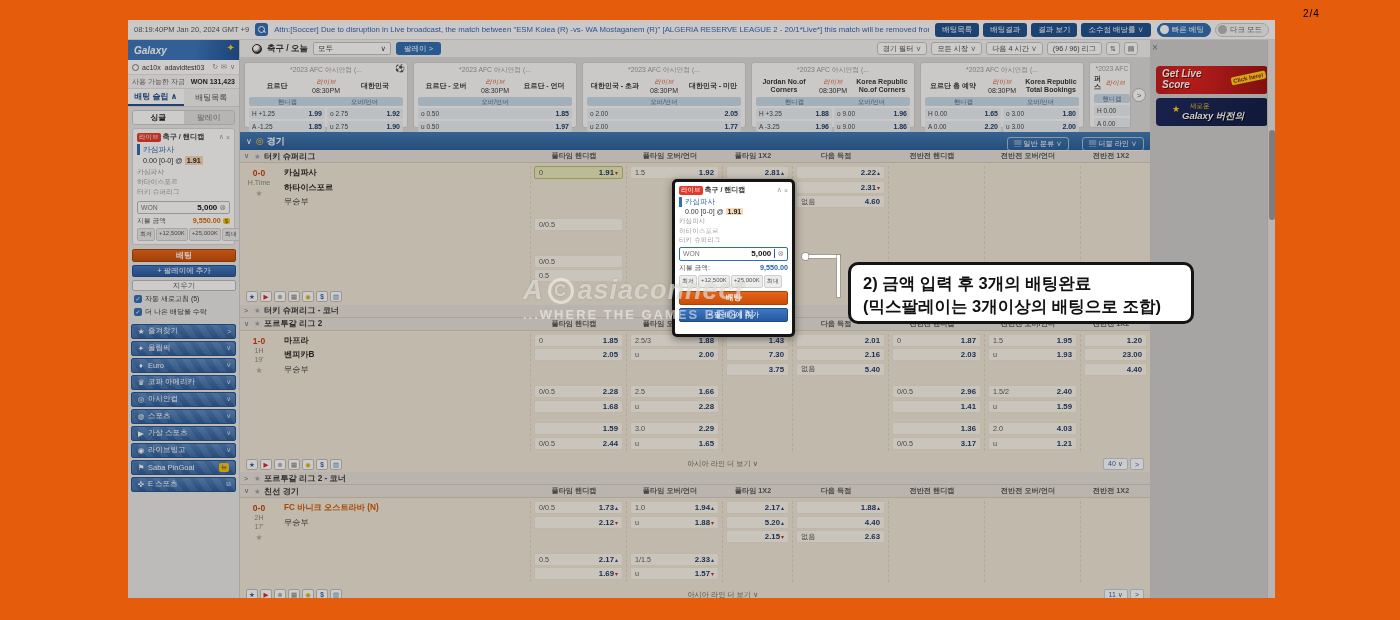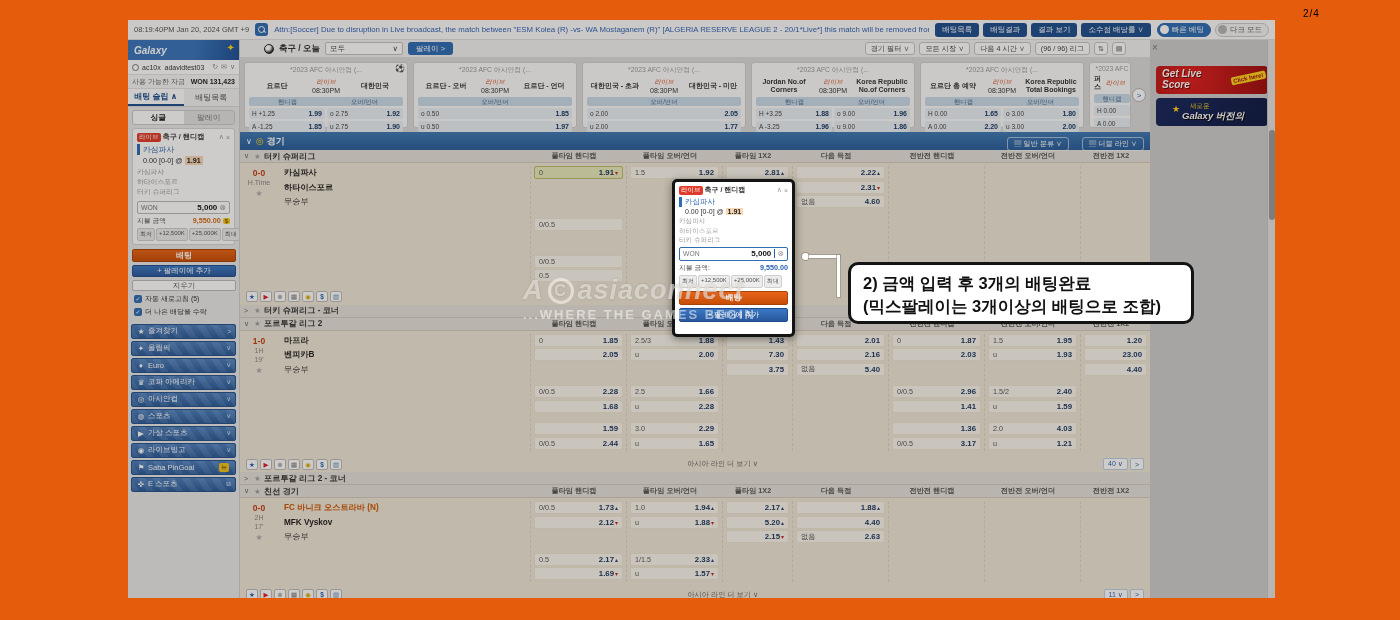--- a/index.html
+++ b/index.html
@@ -65,21 +65,21 @@
   .sb-check { display:flex; align-items:center; gap:3px; margin:3px 6px 0 6px; font-size:7px; color:#333; cursor:pointer; }
   .sb-check .box { width:8px; height:8px; background:#2e6cb5; border-radius:2px; color:#fff; font-size:6px; line-height:8px; text-align:center; }
   #sb-menu { margin:7px 3px 0 3px; }
   .menu-item { height:15px; margin-bottom:2px; border-radius:2px; border:1px solid #24528e; background:linear-gradient(180deg,#4e82c2,#2d5f9f); background-image:repeating-linear-gradient(55deg,rgba(255,255,255,0.07) 0 6px,rgba(0,0,0,0.04) 6px 12px),linear-gradient(180deg,#4e82c2,#2d5f9f); color:#fff; display:flex; align-items:center; padding:0 4px; font-size:7.5px; cursor:pointer; }
   .menu-item .mi-icon { width:10px; text-align:center; font-size:7.5px; }
   .menu-item .mi-label { flex:1; margin-left:2px; white-space:nowrap; overflow:hidden; }
   .menu-item .mi-chev { font-size:6.5px; color:#cfe0f4; }
   .menu-item .mi-badge { background:#f5c518; color:#333; font-size:6px; padding:0 2px; border-radius:2px; margin-right:2px; }
 
   
-  #navrow { position:absolute; left:112px; top:20px; width:910px; height:18px; background:#f1f2f3; border-bottom:1px solid #ddd; display:flex; align-items:center; gap:5px; padding:0 24px; }
+  #navrow { position:absolute; left:112px; top:20px; width:910px; height:18px; background:#f1f2f3; border-bottom:1px solid #ddd; display:flex; align-items:center; gap:5px; padding:0 12px; }
   .ball { width:10px; height:10px; border-radius:50%; background:radial-gradient(circle at 35% 30%,#fff 0 30%,#222 75%); border:1px solid #222; }
   .nav-sport { font-size:8.5px; font-weight:bold; color:#333; }
   .nav-select { height:13px; background:#fff; border:1px solid #c2c2c2; border-radius:2px; font-size:7.5px; color:#444; padding:0 4px; display:flex; align-items:center; justify-content:space-between; width:78px; cursor:pointer; }
   .nav-parlay { height:13px; background:#2e6cb5; color:#fff; border:none; border-radius:3px; font-size:7.5px; padding:0 8px; cursor:pointer; }
   #nav-filters { margin-left:auto; display:flex; gap:4px; align-items:center; }
   .filt-btn { height:13px; background:#fff; border:1px solid #c5c5c5; border-radius:3px; font-size:7.2px; color:#444; padding:0 5px; cursor:pointer; white-space:nowrap; }
   .icon-btn { height:13px; width:14px; background:#fff; border:1px solid #c5c5c5; border-radius:3px; font-size:7px; color:#666; cursor:pointer; padding:0; }
 
   
   #featured { position:absolute; left:112px; top:38px; width:910px; height:74px; background:#dbdbdd; display:flex; gap:5px; padding:4px; }
@@ -869,21 +869,20 @@
             </div>
             <div class="match-block">
               <div class="score-col">
                 <div class="score">0-0</div>
                 <div class="mtime">2H</div>
                 <div class="mtime">17'</div>
                 <div class="mstar">★</div>
               </div>
               <div class="teams-col">
                 <div class="team hl">FC 바니크 오스트라바 (N)</div>
-                <div class="team">MFK Vyskov</div>
                 <div class="team draw">무승부</div>
               </div>
               <div class="odds-col" style="width: 96px;">
                 <div class="cell">
                   <span class="l">0/0.5</span>
                   <span class="o">1.73<span class="up">▴</span></span>
                 </div>
                 <div class="cell">
                   <span class="l"></span>
                   <span class="o">2.12<span class="dn">▾</span></span>

